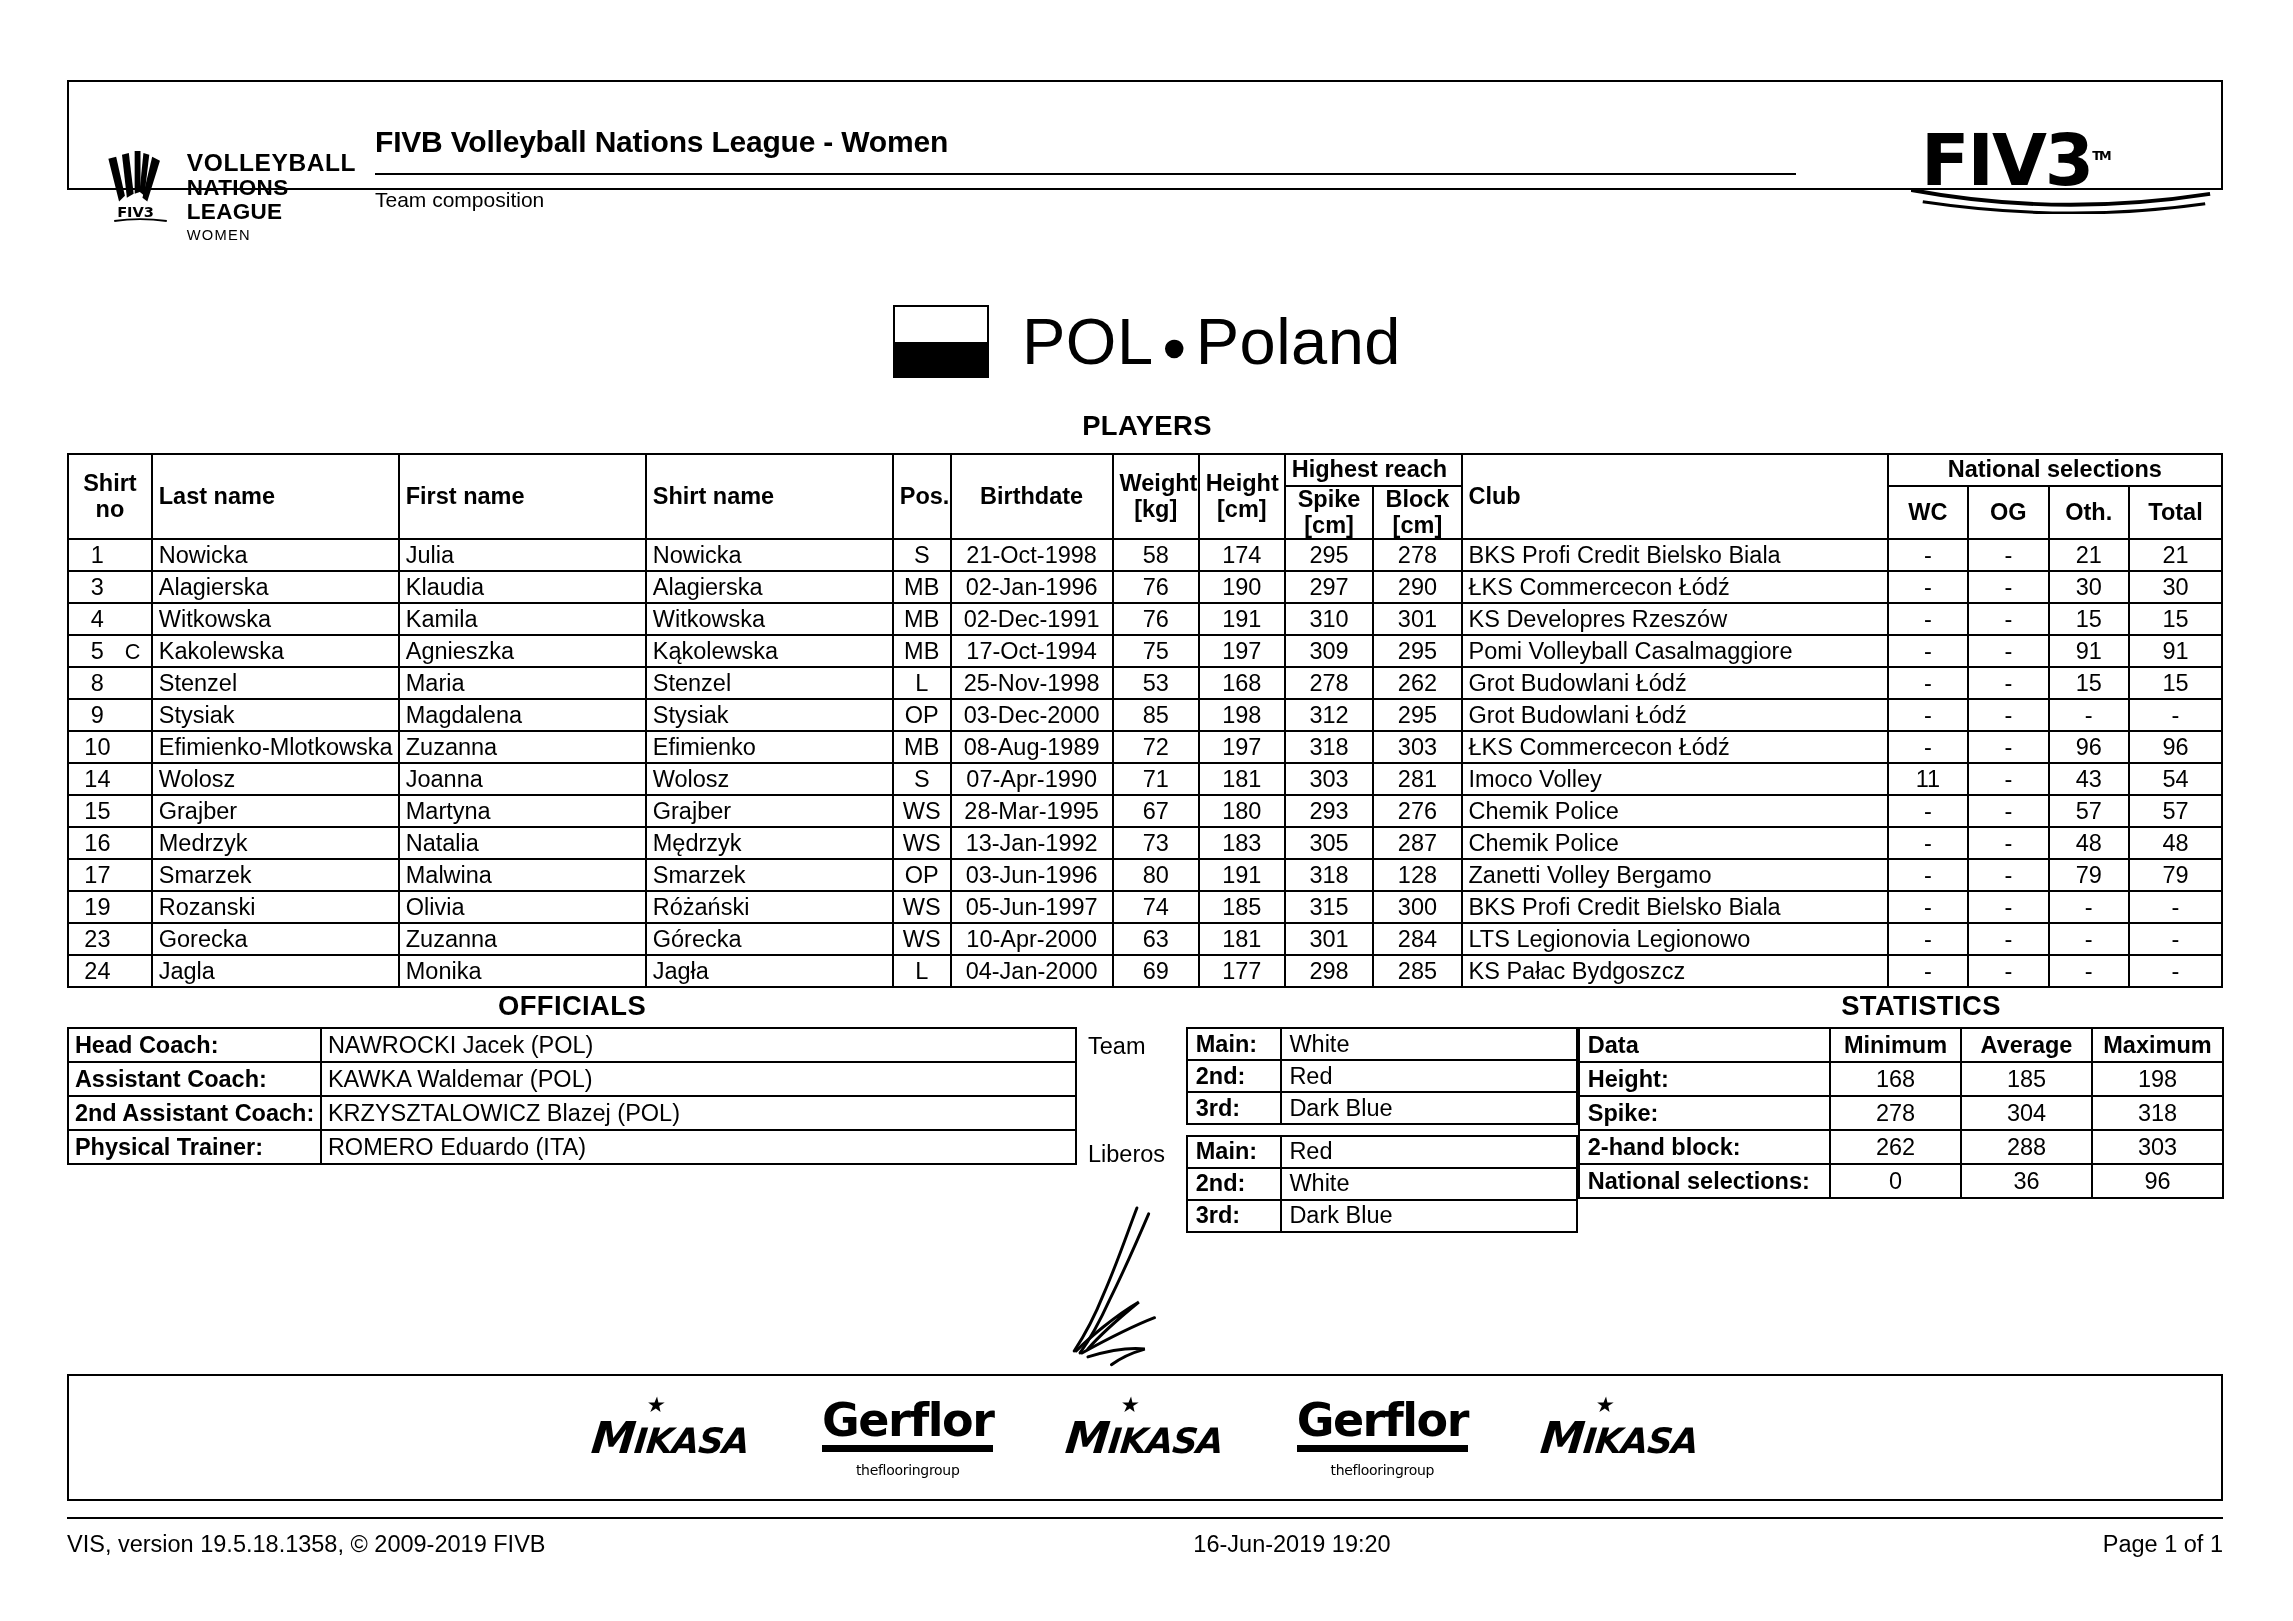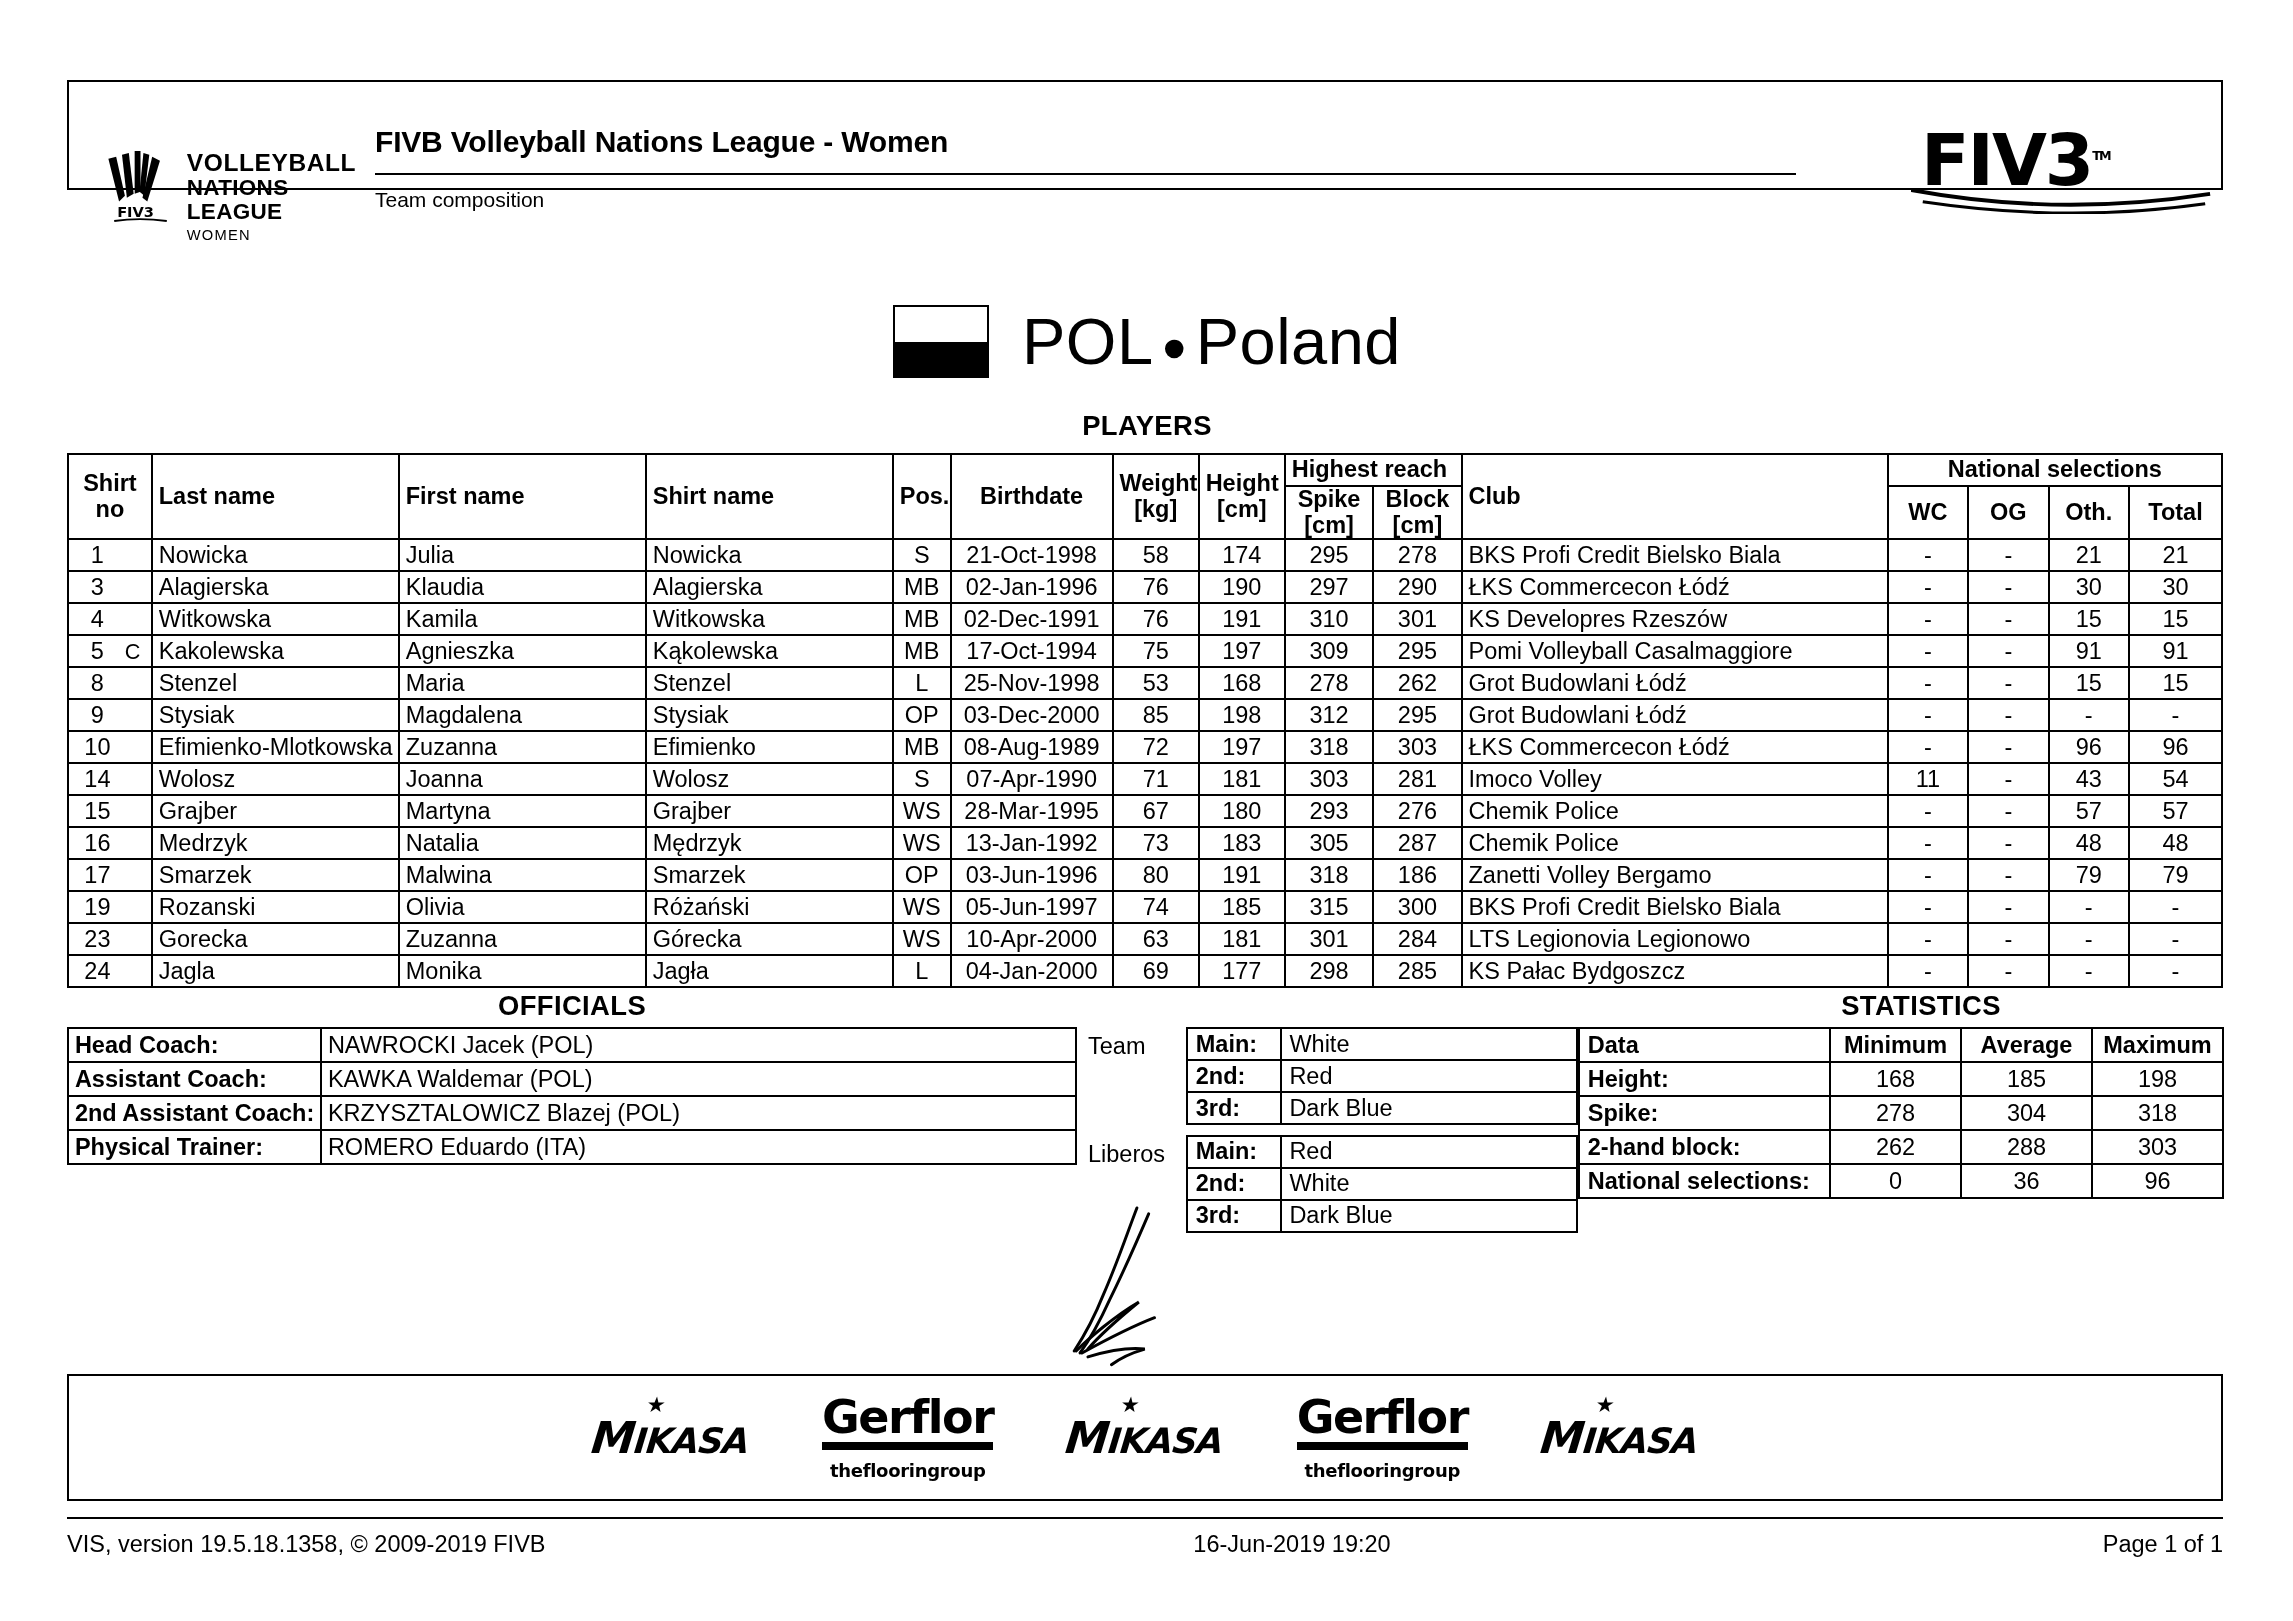--- a/index.html
+++ b/index.html
@@ -306,22 +306,22 @@
     letter-spacing: -1.5px;
     line-height: 47px;
   }
   .gerflor-bar {
     width: 100%;
     height: 7.8px;
     background: #000;
     margin-top: 1px;
   }
   .gerflor-sub {
-    font-size: 18px;
-    font-weight: bold;
+    font-size: 14px;
+    font-weight: normal;
     letter-spacing: -0.3px;
     margin-top: 10px;
   }
 
   
   .footer-rule {
     position: absolute;
     left: 67px; top: 1517px;
     width: 2156px;
     border-top: 2.9px solid #000;
@@ -620,21 +620,21 @@
         <tr>
           <td class="shirtno-cell"><span class="sn-num">17</span><span class="sn-cap"></span></td>
           <td class="l">Smarzek</td>
           <td class="l">Malwina</td>
           <td class="l">Smarzek</td>
           <td class="c">OP</td>
           <td class="c">03-Jun-1996</td>
           <td class="c">80</td>
           <td class="c">191</td>
           <td class="c">318</td>
-          <td class="c">186</td>
+          <td class="c">128</td>
           <td class="l">Zanetti Volley Bergamo</td>
           <td class="c">-</td>
           <td class="c">-</td>
           <td class="c">79</td>
           <td class="c">79</td>
         </tr>
         <tr>
           <td class="shirtno-cell"><span class="sn-num">19</span><span class="sn-cap"></span></td>
           <td class="l">Rozanski</td>
           <td class="l">Olivia</td>

